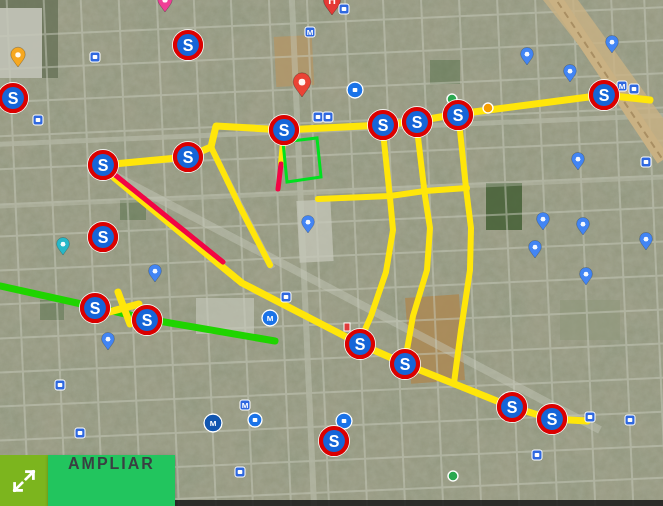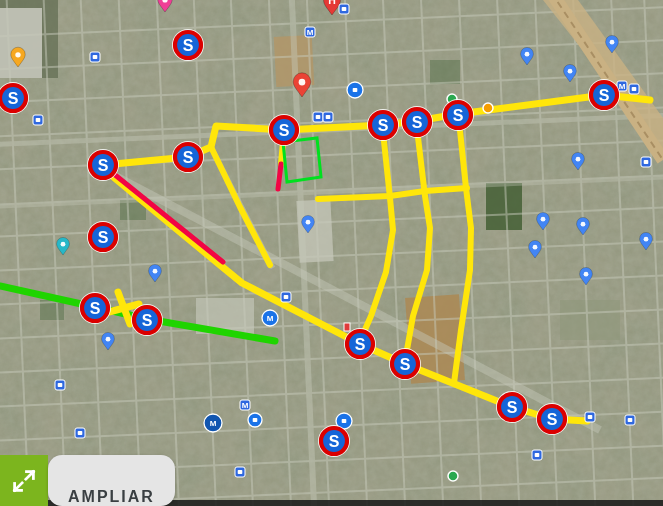--- a/index.html
+++ b/index.html
@@ -5,22 +5,22 @@
   html,body{margin:0;padding:0;background:#222;}
   .stage{position:relative;width:663px;height:506px;overflow:hidden;
          font-family:"Liberation Sans",sans-serif;background:#8e957c;}
   svg{display:block;}
   .bottom-bar{position:absolute;left:0;bottom:0;width:663px;height:6px;
               background:#181818;opacity:.85;}
   .ampliar{position:absolute;left:0;bottom:0;display:flex;align-items:stretch;
            height:51px;cursor:pointer;}
   .expand-box{width:48px;height:51px;background:#7cb51e;display:flex;
               align-items:center;justify-content:center;}
-  .label-box{background:#e5e5e5;display:flex;align-items:flex-end;
-             padding:0 20px;box-shadow:0 1px 3px rgba(0,0,0,.25);border-radius:14px;}
+  .label-box{background:#22c55e;display:flex;align-items:flex-start;
+             padding:0 20px;box-shadow:0 1px 3px rgba(0,0,0,.25);}
   .label-box span{font-size:16px;font-weight:bold;letter-spacing:2px;
                   color:#3a3f42;}
 </style>
 </head>
 <body>
 
 <div class="stage">
 
   <svg id="map" width="663" height="506" viewBox="0 0 663 506">
     <defs>

